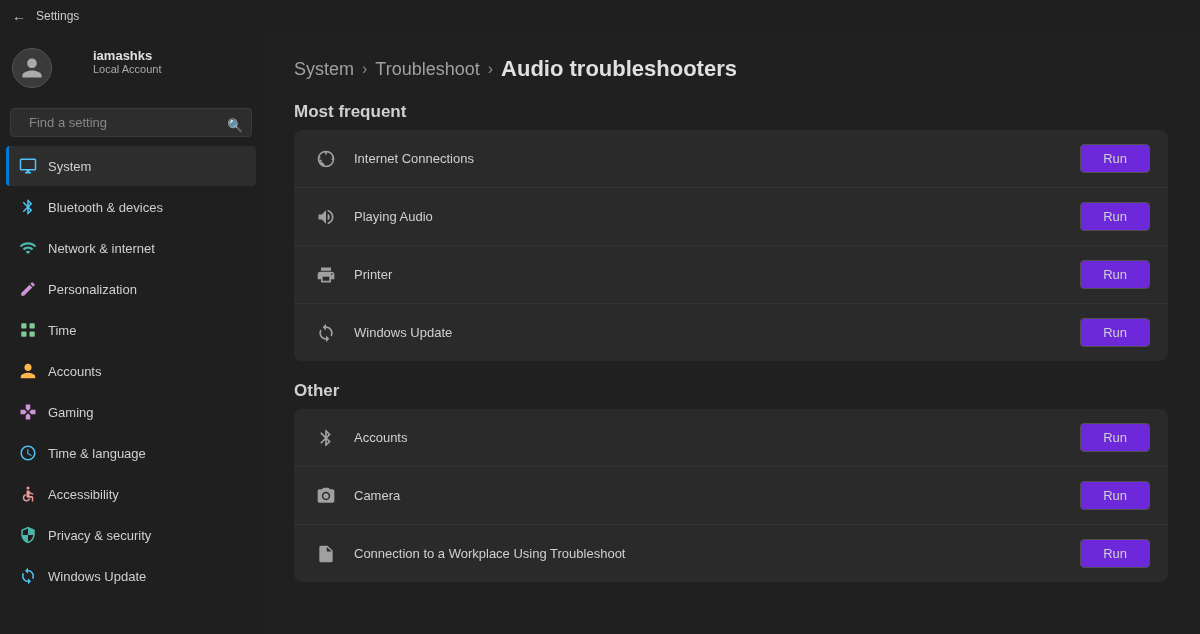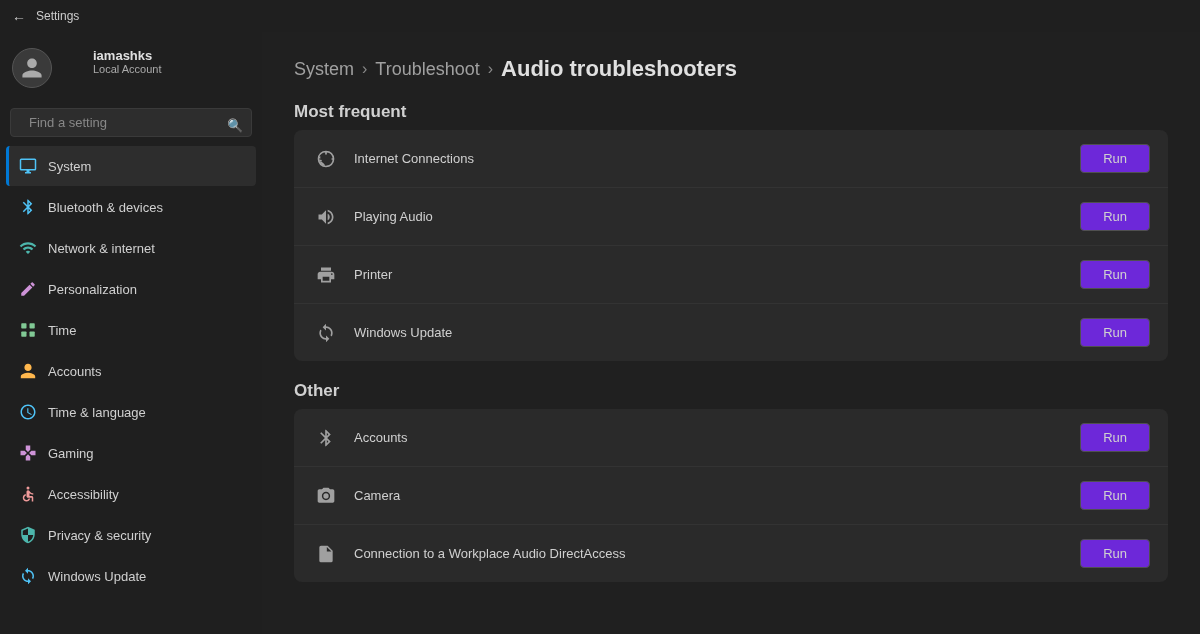--- a/index.html
+++ b/index.html
@@ -303,33 +303,33 @@
         <div class="nav-item">
       <span class="nav-icon">
             <svg width="18" height="18" viewBox="0 0 24 24" fill="#ffb74d">
               <path d="M12 12c2.7 0 4.8-2.1 4.8-4.8S14.7 2.4 12 2.4 7.2 4.5 7.2 7.2 9.3 12 12 12zm0 2.4c-3.2 0-9.6 1.6-9.6 4.8v2.4h19.2v-2.4c0-3.2-6.4-4.8-9.6-4.8z"></path>
             </svg>
           </span>
       <span class="nav-label">Accounts</span>
     </div>
         <div class="nav-item">
       <span class="nav-icon">
+            <svg width="18" height="18" viewBox="0 0 24 24" fill="#ce93d8">
+              <path d="M15 7.5V2H9v5.5l3 3 3-3zM7.5 9H2v6h5.5l3-3-3-3zM9 16.5V22h6v-5.5l-3-3-3 3zM16.5 9l-3 3 3 3H22V9h-5.5z"></path>
+            </svg>
+          </span>
+      <span class="nav-label">Gaming</span>
+    </div>
+        <div class="nav-item">
+      <span class="nav-icon">
             <svg width="18" height="18" viewBox="0 0 24 24" fill="#4fc3f7">
               <path d="M11.99 2C6.47 2 2 6.48 2 12s4.47 10 9.99 10C17.52 22 22 17.52 22 12S17.52 2 11.99 2zM12 20c-4.42 0-8-3.58-8-8s3.58-8 8-8 8 3.58 8 8-3.58 8-8 8zm.5-13H11v6l5.25 3.15.75-1.23-4.5-2.67V7z"></path>
             </svg>
           </span>
       <span class="nav-label">Time &amp; language</span>
-    </div>
-        <div class="nav-item">
-      <span class="nav-icon">
-            <svg width="18" height="18" viewBox="0 0 24 24" fill="#ce93d8">
-              <path d="M15 7.5V2H9v5.5l3 3 3-3zM7.5 9H2v6h5.5l3-3-3-3zM9 16.5V22h6v-5.5l-3-3-3 3zM16.5 9l-3 3 3 3H22V9h-5.5z"></path>
-            </svg>
-          </span>
-      <span class="nav-label">Gaming</span>
     </div>
         <div class="nav-item">
       <span class="nav-icon">
             <svg width="18" height="18" viewBox="0 0 24 24" fill="#ef9a9a">
               <circle cx="12" cy="4" r="2"></circle>
               <path d="M19 13v-2c-1.54.02-3.09-.75-4.07-1.83l-1.29-1.43c-.17-.19-.38-.34-.61-.45-.01 0-.01-.01-.02-.01H13c-.35-.2-.75-.3-1.19-.26C10.76 7.11 10 8.04 10 9.09V15c0 1.1.9 2 2 2h5v5h2v-5.5c0-1.1-.9-2-2-2h-3v-3.45c1.29 1.07 3.25 1.94 5 1.95zm-6.17 5c-.41 1.16-1.52 2-2.83 2-1.66 0-3-1.34-3-3 0-1.31.84-2.41 2-2.83V12.1c-2.28.46-4 2.48-4 4.9 0 2.76 2.24 5 5 5 2.42 0 4.44-1.72 4.9-4h-2.07z"></path>
             </svg>
           </span>
       <span class="nav-label">Accessibility</span>
     </div>
@@ -421,19 +421,19 @@
             </div>
         <span class="ts-item-label">Camera</span>
         <button class="run-btn">Run</button>
       </div>
           <div class="ts-item">
         <div class="ts-item-icon">
               <svg width="20" height="20" viewBox="0 0 24 24" fill="#a0a0a0">
                 <path d="M14 2H6a2 2 0 00-2 2v16a2 2 0 002 2h12a2 2 0 002-2V8l-6-6zm-1 7V3.5L18.5 9H13z"></path>
               </svg>
             </div>
-        <span class="ts-item-label">Connection to a Workplace Audio DirectAccess</span>
+        <span class="ts-item-label">Connection to a Workplace Using Troubleshoot</span>
         <button class="run-btn">Run</button>
       </div>
         </div>
       </div>
   </div>
 </div>
 
 </body></html>

